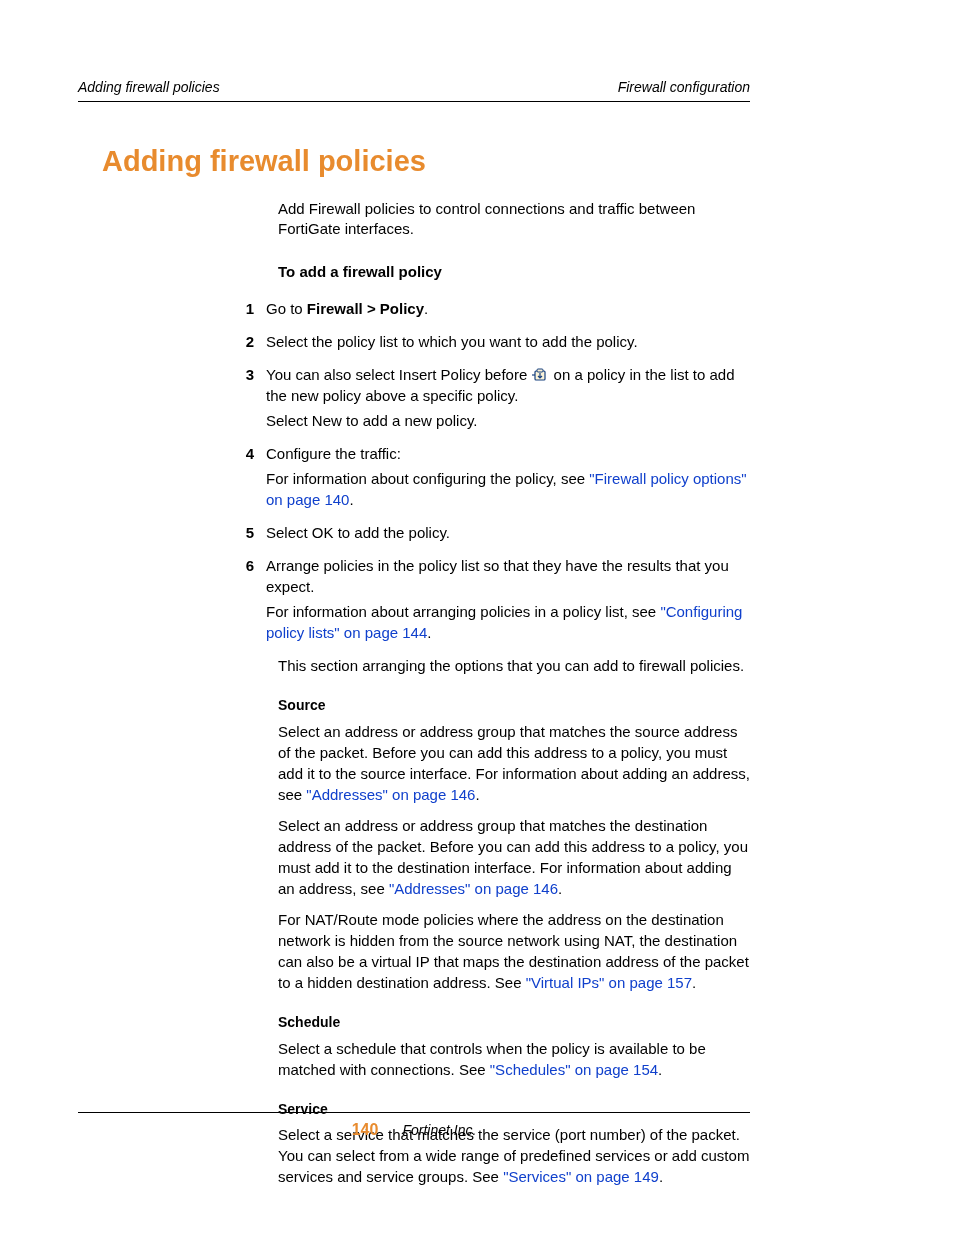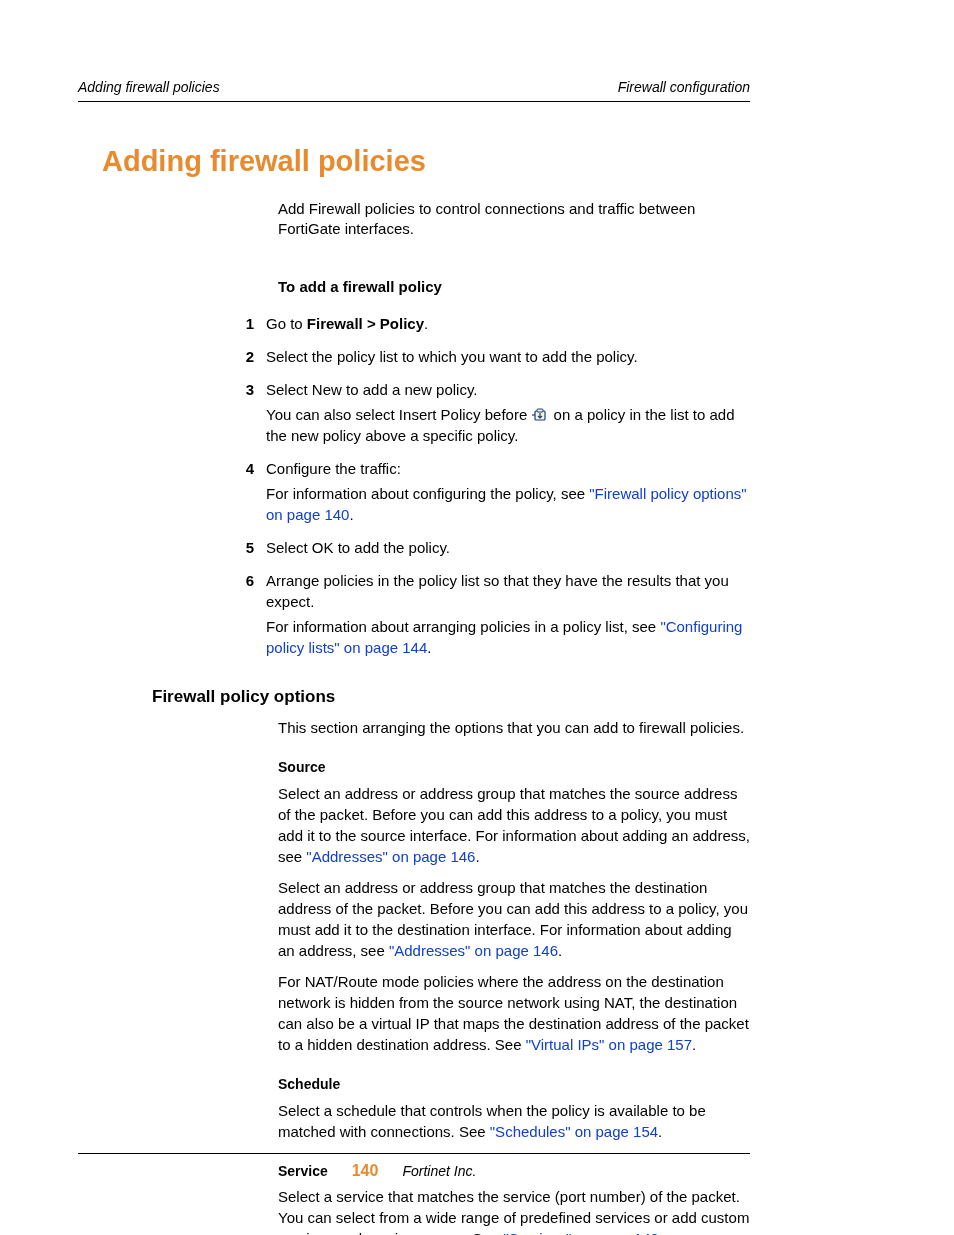--- a/index.html
+++ b/index.html
@@ -34,21 +34,21 @@
   .h1 {
     color: #E88B2E;
     font-size: 29px;
     font-weight: bold;
     margin: 0 0 18px 24px;
   }
   .content {
     margin-left: 200px;
   }
   .intro {
-    margin-bottom: 37px;
+    margin-bottom: 22px;
   }
   .procedure-title {
     font-weight: bold;
     margin-bottom: 16px;
   }
   .steps {
     margin-left: -42px;
   }
   .step {
     display: flex;
@@ -138,27 +138,27 @@
       <div class="step">
         <div class="step-num">2</div>
         <div class="step-body">
           <p>Select the policy list to which you want to add the policy.</p>
         </div>
       </div>
 
       <div class="step">
         <div class="step-num">3</div>
         <div class="step-body">
-          <p>Select New to add a new policy.</p>
           <p><span>You can also select Insert Policy before </span><span class="inline-icon"><svg width="18" height="14" viewBox="0 0 18 14">
                   <rect x="4" y="3" width="10" height="9" rx="1" fill="#FBF3D9" stroke="#16417F" stroke-width="1.2"></rect>
                   <rect x="6" y="1" width="6" height="3" rx="1" fill="#FBF3D9" stroke="#16417F" stroke-width="1"></rect>
                   <path d="M9 5 L9 10 M7 8 L9 10 L11 8" stroke="#16417F" stroke-width="1.2" fill="none"></path>
                   <line x1="1" y1="7" x2="4" y2="7" stroke="#16417F" stroke-width="1.2"></line>
                 </svg></span><span> on a policy in the list to add the new policy above a specific policy.</span></p>
+          <p>Select New to add a new policy.</p>
         </div>
       </div>
 
       <div class="step">
         <div class="step-num">4</div>
         <div class="step-body">
           <p>Configure the traffic:</p>
           <p><span>For information about configuring the policy, see </span><span class="link">"Firewall policy options" on page 140</span><span>.</span></p>
         </div>
       </div>
@@ -173,21 +173,20 @@
       <div class="step">
         <div class="step-num">6</div>
         <div class="step-body">
           <p>Arrange policies in the policy list so that they have the results that you expect.</p>
           <p><span>For information about arranging policies in a policy list, see </span><span class="link">"Configuring policy lists" on page 144</span><span>.</span></p>
         </div>
       </div>
 
     </div>
 
-    <div class="sub-h">Firewall policy options</div>
     <p class="para">This section arranging the options that you can add to firewall policies.</p>
 
     <div class="option-h">Source</div>
     <p class="para"><span>Select an address or address group that matches the source address of the packet. Before you can add this address to a policy, you must add it to the source interface. For information about adding an address, see </span><span class="link">"Addresses" on page 146</span><span>.</span></p>
 
     <p class="para"><span>Select an address or address group that matches the destination address of the packet. Before you can add this address to a policy, you must add it to the destination interface. For information about adding an address, see </span><span class="link">"Addresses" on page 146</span><span>.</span></p>
     <p class="para"><span>For NAT/Route mode policies where the address on the destination network is hidden from the source network using NAT, the destination can also be a virtual IP that maps the destination address of the packet to a hidden destination address. See </span><span class="link">"Virtual IPs" on page 157</span><span>.</span></p>
 
     <div class="option-h">Schedule</div>
     <p class="para"><span>Select a schedule that controls when the policy is available to be matched with connections. See </span><span class="link">"Schedules" on page 154</span><span>.</span></p>

